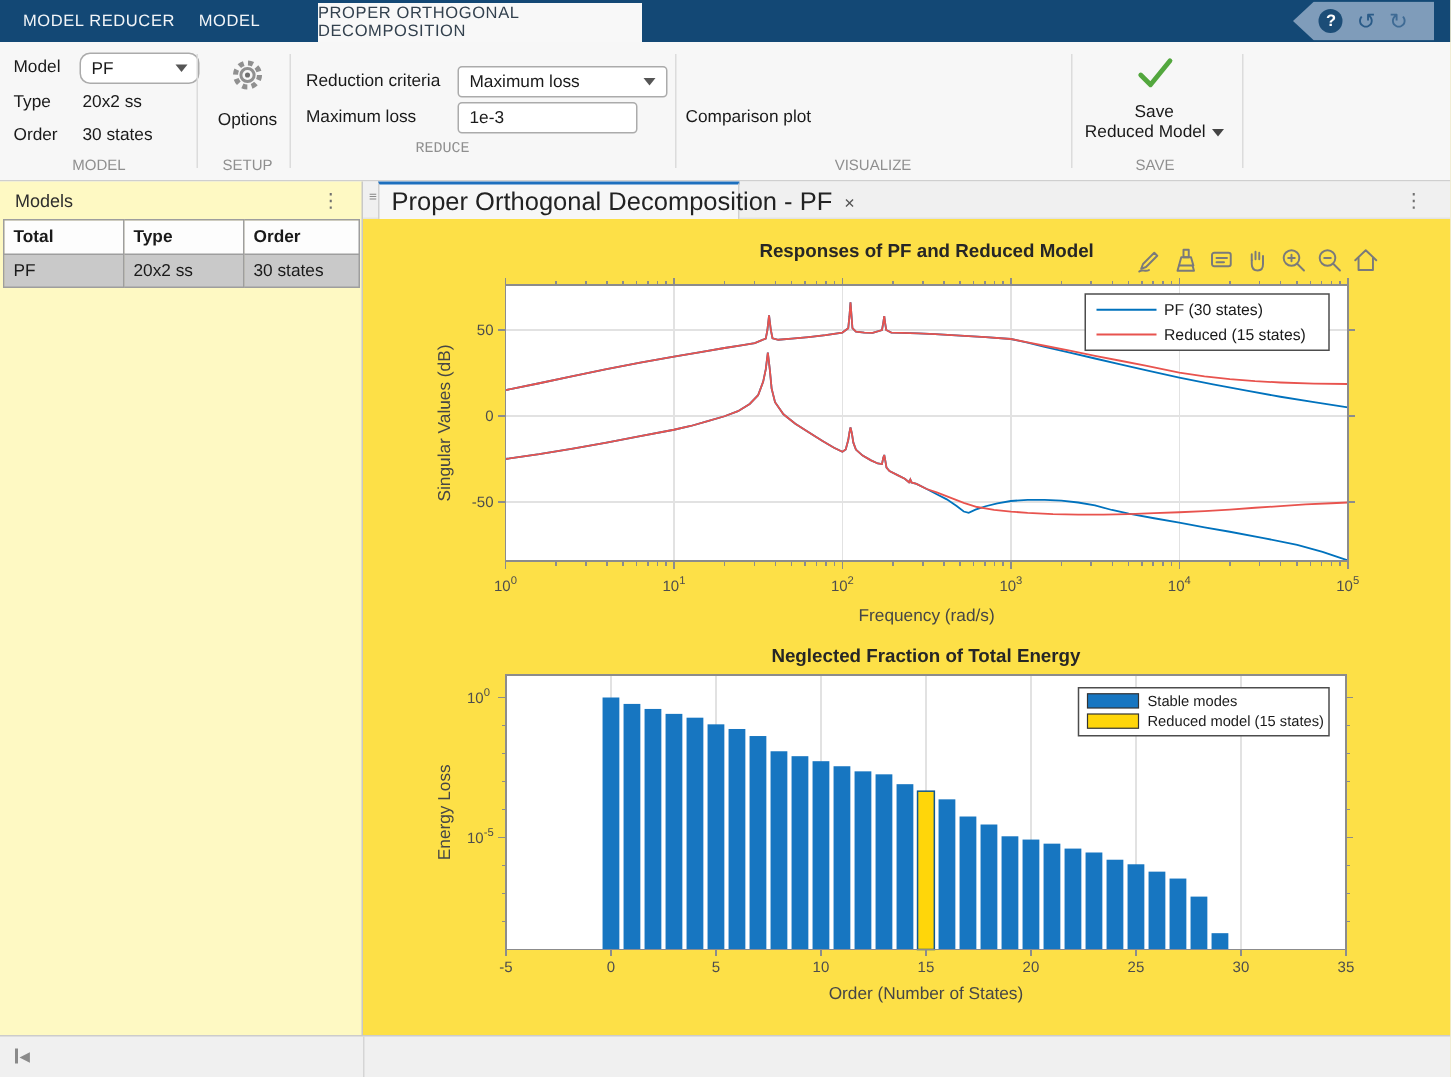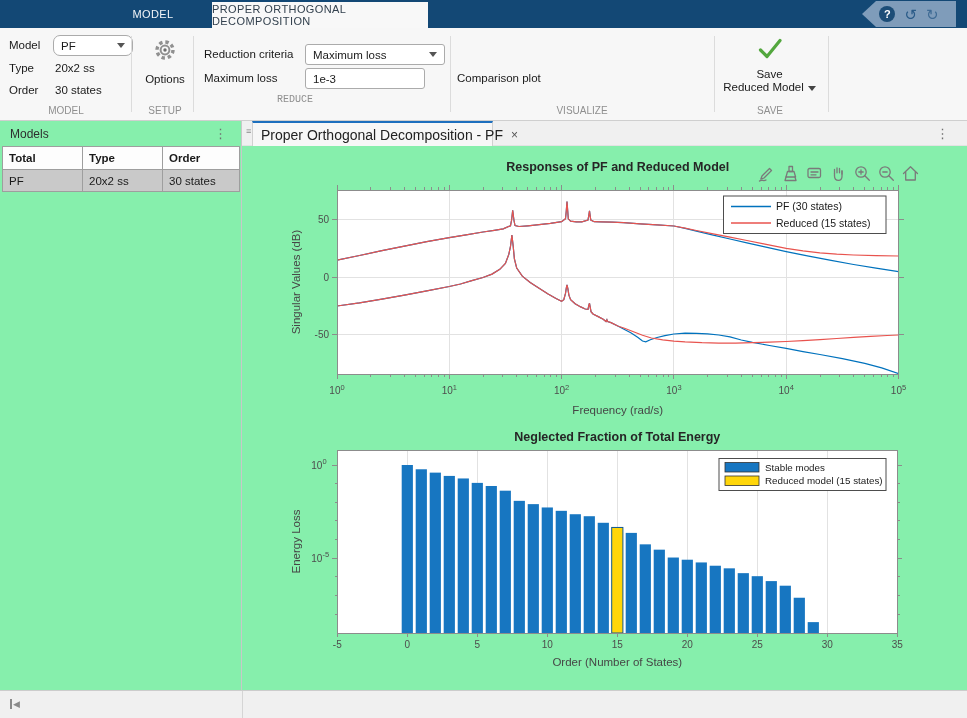--- a/index.html
+++ b/index.html
@@ -32,57 +32,58 @@
   .bigbtn{position:absolute;display:flex;flex-direction:column;align-items:center;cursor:default;}
   .bigbtn .lbl{font-size:11.5px;color:#1a1a1a;text-align:center;line-height:13px;}
   .save-caret{display:inline-block;width:0;height:0;border-left:4px solid transparent;
        border-right:4px solid transparent;border-top:5px solid #444;margin-left:4px;}
   #ribbon-collapse{position:absolute;left:944px;top:101px;width:14px;height:13px;
        display:flex;flex-direction:column;align-items:center;color:#6f6f6f;cursor:default;}
   #ribbon-collapse .bar{width:10px;height:0;border-top:2px solid #6f6f6f;margin-bottom:0px;}
   #ribbon-collapse .tri{font-size:7px;line-height:8px;color:#6f6f6f;}
 
   
-  #models-panel{left:0;top:121px;width:242px;height:569px;background:#86efac;border-right:1px solid #c8c8c8;}
+  #models-panel{left:0;top:121px;width:242px;height:569px;background:#fef9c3;border-right:1px solid #c8c8c8;}
   #models-header{position:absolute;left:0;top:0;width:100%;height:25px;display:flex;align-items:center;}
   #models-title{font-size:12px;color:#2e2e2e;margin-left:10px;}
   .vellipsis{font-size:13px;color:#707070;cursor:default;}
   #models-table{position:absolute;left:2px;top:25px;width:238px;border-collapse:collapse;
        font-size:11.5px;color:#1a1a1a;}
   #models-table th{border:1px solid #9e9e9e;text-align:left;font-weight:bold;height:23px;padding:0 6px;background:#fdfdfd;}
   #models-table td{border:1px solid #9e9e9e;height:22px;padding:0 6px;background:#c9c9c9;}
 
   
   #docbar{left:242px;top:121px;width:725px;height:25px;background:#f0f0f0;border-bottom:1px solid #e3e3e3;}
   #doc-grip{position:absolute;left:4px;top:5px;font-size:9px;color:#8a8a8a;}
   #doc-tab{position:absolute;left:10px;top:0;width:241px;height:25px;background:#f7f7f7;
       border-top:2px solid #1d6fbe;border-left:1px solid #d0d0d0;border-right:1px solid #d0d0d0;
       display:flex;align-items:center;padding:0 8px;gap:6px;}
-  #doc-tab .title{font-size:14px;color:#222;white-space:nowrap;}
+  #doc-tab .title{font-size:17px;color:#222;white-space:nowrap;}
   #doc-tab .close{font-size:12px;color:#555;margin-left:2px;}
   #docbar .vellipsis{position:absolute;right:18px;top:5px;}
 
-  #figure-area{left:242px;top:146px;width:725px;height:544px;background:#86efac;}
+  #figure-area{left:242px;top:146px;width:725px;height:544px;background:#fde047;}
   #axtoolbar{position:absolute;left:514px;top:17px;display:flex;gap:3px;align-items:center;}
   .axicon{width:21px;height:20px;display:flex;align-items:center;justify-content:center;}
   .axicon svg{stroke:#7a7a7a;fill:none;stroke-width:1.3;stroke-linecap:round;stroke-linejoin:round;}
 
   
   #statusbar{left:0;top:690px;width:967px;height:28px;background:#f0f0f0;border-top:1px solid #cccccc;}
   #statusbar .vd{position:absolute;left:242px;top:0;width:1px;height:28px;background:#d5d5d5;}
   #panel-collapse{position:absolute;left:10px;top:8px;display:flex;align-items:center;gap:1px;color:#8a8a8a;}
   #panel-collapse .bar{width:2px;height:10px;background:#8a8a8a;}
   #panel-collapse .tri{font-size:9px;line-height:10px;}
 </style>
 </head>
 <body>
 
 <div id="win">
 
   <div id="tabbar" class="abs">
+    <div class="ttab" style="left:10px;width:112px;">MODEL REDUCER</div>
     <div class="ttab" style="left:122px;width:62px;">MODEL</div>
     <div class="ttab active" style="left:212px;width:216px;">PROPER ORTHOGONAL DECOMPOSITION</div>
     <div id="qaccess">
       <div class="qa-help">?</div>
       <div class="qa-arrow">↺</div>
       <div class="qa-arrow" style="opacity:.75">↻</div>
     </div>
   </div>
 
   <div id="ribbon" class="abs">

